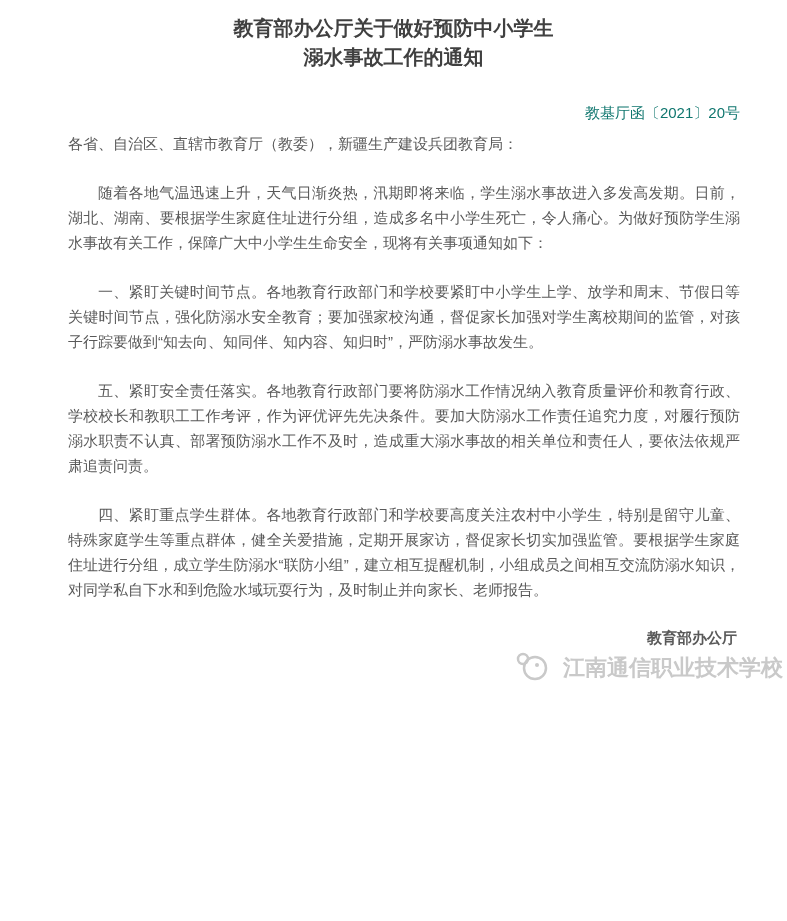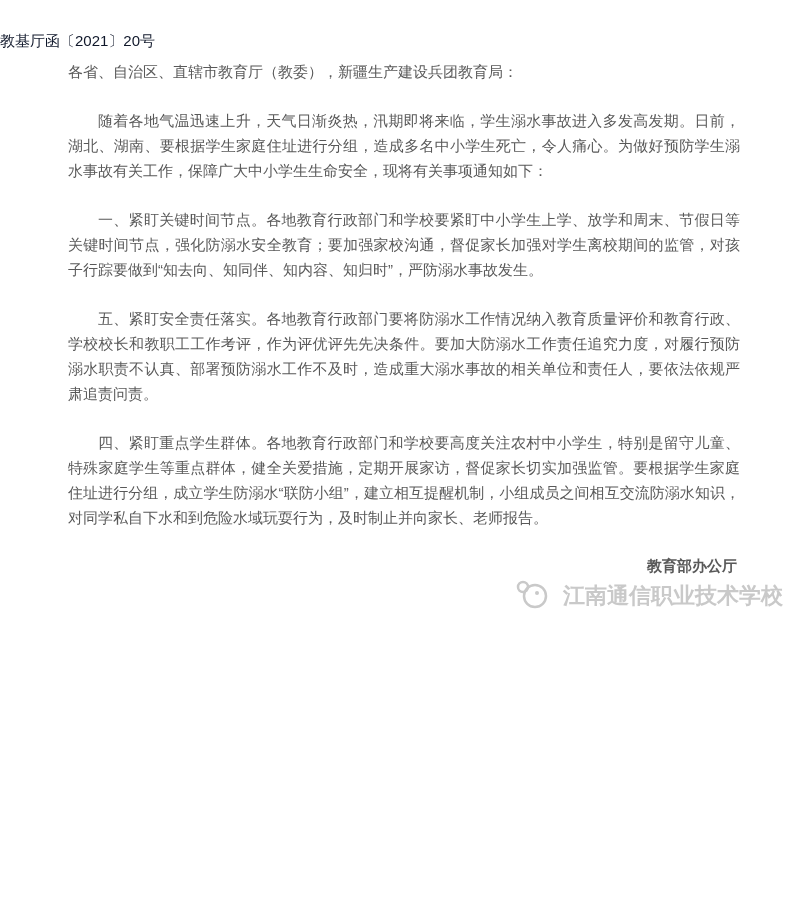--- a/index.html
+++ b/index.html
@@ -24,23 +24,23 @@
     text-align: center;
     font-size: 20px;
     font-weight: bold;
     color: #404040;
     line-height: 29px;
   }
   .title .tl { display: block; }
   .docnum {
     margin-top: 32px;
     margin-right: 47px;
-    text-align: left;
+    text-align: right;
     font-size: 15px;
-    color: #0f172a;
+    color: #0f766e;
   }
   .content {
     margin: 0 47px 0 68px;
   }
   .salutation {
     margin-top: 8px;
     font-size: 15px;
     line-height: 25px;
     color: #595959;
   }
@@ -76,20 +76,24 @@
     display: inline-block;
     vertical-align: -6px;
     margin-right: 6px;
   }
 </style>
 </head>
 <body>
 
 <div class="page">
 
+  <h1 class="title">
+    <span class="tl">教育部办公厅关于做好预防中小学生</span>
+    <span class="tl">溺水事故工作的通知</span>
+  </h1>
 
   <div class="docnum">教基厅函〔2021〕20号</div>
 
   <div class="content">
     <div class="salutation">各省、自治区、直辖市教育厅（教委），新疆生产建设兵团教育局：</div>
     <p class="para">随着各地气温迅速上升，天气日渐炎热，汛期即将来临，学生溺水事故进入多发高发期。日前，湖北、湖南、要根据学生家庭住址进行分组，造成多名中小学生死亡，令人痛心。为做好预防学生溺水事故有关工作，保障广大中小学生生命安全，现将有关事项通知如下：</p>
     <p class="para">一、紧盯关键时间节点。各地教育行政部门和学校要紧盯中小学生上学、放学和周末、节假日等关键时间节点，强化防溺水安全教育；要加强家校沟通，督促家长加强对学生离校期间的监管，对孩子行踪要做到“知去向、知同伴、知内容、知归时”，严防溺水事故发生。</p>
     <p class="para">五、紧盯安全责任落实。各地教育行政部门要将防溺水工作情况纳入教育质量评价和教育行政、学校校长和教职工工作考评，作为评优评先先决条件。要加大防溺水工作责任追究力度，对履行预防溺水职责不认真、部署预防溺水工作不及时，造成重大溺水事故的相关单位和责任人，要依法依规严肃追责问责。</p>
     <p class="para">四、紧盯重点学生群体。各地教育行政部门和学校要高度关注农村中小学生，特别是留守儿童、特殊家庭学生等重点群体，健全关爱措施，定期开展家访，督促家长切实加强监管。要根据学生家庭住址进行分组，成立学生防溺水“联防小组”，建立相互提醒机制，小组成员之间相互交流防溺水知识，对同学私自下水和到危险水域玩耍行为，及时制止并向家长、老师报告。</p>
   </div>

